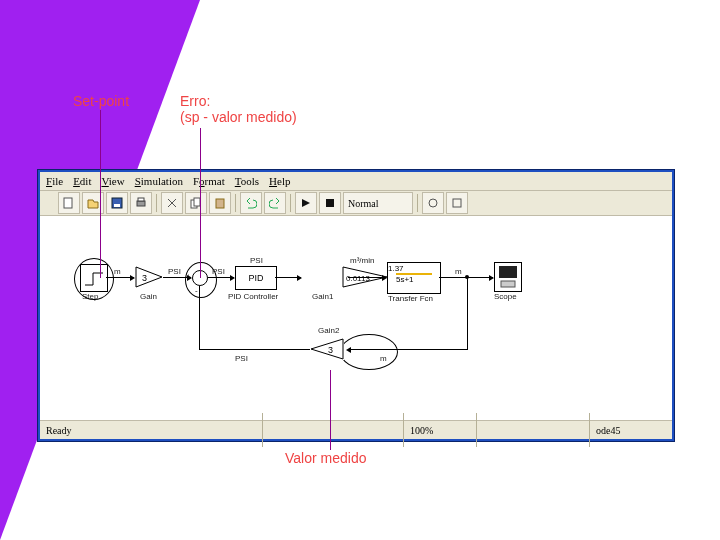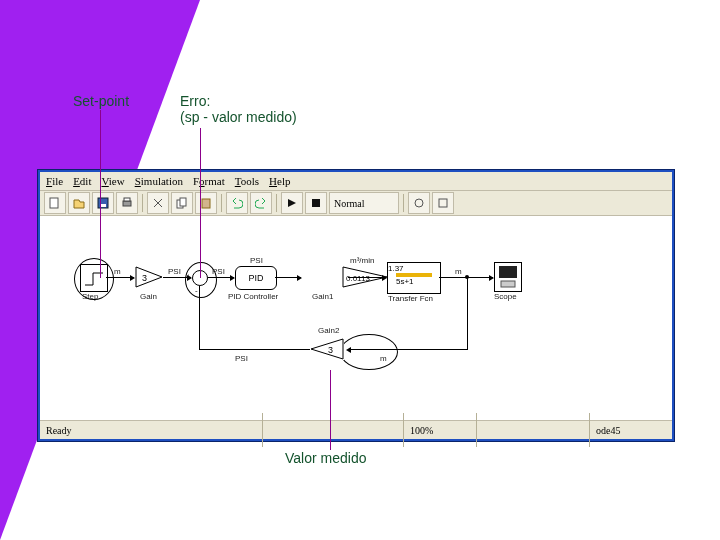--- a/index.html
+++ b/index.html
@@ -1,28 +1,28 @@
 <!DOCTYPE html>
 <html><head>
 <meta charset="utf-8">
 <style>
   html,body{margin:0;padding:0;width:720px;height:540px;background:#fff;font-family:"Segoe UI",Tahoma,Arial,sans-serif;overflow:hidden;}
   .purple-shape{position:absolute;left:0;top:0;width:0;height:0;border-top:540px solid #a020f0;border-right:200px solid transparent;z-index:0;}
-  .annot{position:absolute;font:14px Arial;color:#14532d;z-index:5;}
+  .annot{position:absolute;font:14px Arial;color:#ef4444;z-index:5;}
   .annot-line{position:absolute;width:1px;background:#8b008b;z-index:4;}
   .win{position:absolute;left:38px;top:170px;width:632px;height:267px;border:2px solid #1e4fc1;background:#fff;z-index:3;box-shadow:0 0 0 1px #0a246a;}
   .titlebar{height:20px;background:linear-gradient(#3a6ef0,#1b4fca 60%,#0a3fb0);display:flex;align-items:center;padding:0 4px;color:#fff;font:11px Tahoma;}
   .titlebar .appicon{width:12px;height:12px;background:#fff;margin-right:4px;border:1px solid #082a7a;}
   .titlebar .spacer{flex:1;}
   .winbtn{width:18px;height:14px;margin-left:2px;background:linear-gradient(#6fa3ff,#2a5ed0);border:1px solid #0a246a;border-radius:2px;display:flex;align-items:center;justify-content:center;color:#fff;font:bold 10px Tahoma;line-height:10px;}
   .winbtn.close{background:linear-gradient(#ff9a6f,#e0441a);}
   .menubar{height:18px;background:#ece9d8;display:flex;align-items:center;gap:10px;padding:0 6px;border-bottom:1px solid #c0bba8;}
   .menubar span{font:11px Tahoma;color:#000;}
   .menubar span u{text-decoration:underline;}
-  .toolbar{height:24px;background:#ece9d8;display:flex;align-items:center;gap:2px;padding:0 4px;border-bottom:1px solid #c0bba8;}
+  .toolbar{height:24px;background:#ece9d8;display:flex;align-items:center;gap:2px;padding:0 18px;border-bottom:1px solid #c0bba8;}
   .tbtn{width:20px;height:20px;border:1px solid #c0bba8;background:#f5f3ea;display:flex;align-items:center;justify-content:center;}
   .tbtn svg{display:block;}
   .tsep{width:1px;height:18px;background:#b5b096;margin:0 2px;}
   .toolbar .wide{width:60px;font:10px Tahoma;padding:0 4px;justify-content:flex-start;}
   .statusbar{position:absolute;left:0;right:0;bottom:0;height:18px;background:#ece9d8;border-top:1px solid #c0bba8;font:10px Tahoma;display:flex;align-items:center;}
   .statusbar .cell{border-right:1px solid #b5b096;height:100%;display:flex;align-items:center;padding:8px 6px;}
   .canvas{position:absolute;left:0;right:0;top:62px;bottom:18px;background:#fff;overflow:hidden;}
   .blk{position:absolute;border:1px solid #000;background:#fff;}
   .lbl{position:absolute;font:8px Arial;color:#222;white-space:nowrap;}
   .sig{position:absolute;font:8px Arial;color:#222;}
@@ -169,42 +169,42 @@
 
     <div class="sumcircle" style="left:152px;top:36px;"></div>
     <div class="plus" style="left:146px;top:38px;">+</div>
     <div class="plus" style="left:155px;top:52px;">-</div>
     <div class="ellipse" style="left:145px;top:28px;width:30px;height:34px;"></div>
 
     <div class="hwire" style="left:168px;top:43px;width:26px;"></div>
     <div class="arrow-r" style="left:190px;top:40.5px;"></div>
     <div class="sig" style="left:172px;top:33px;">PSI</div>
 
-    <div class="blk" style="left:195px;top:32px;width:40px;height:22px;font:9px Arial;text-align:center;line-height:22px;border-radius:6px;">PID</div>
+    <div class="blk" style="left:195px;top:32px;width:40px;height:22px;font:9px Arial;text-align:center;line-height:22px;">PID</div>
     <div class="lbl" style="left:188px;top:58px;">PID Controller</div>
     <div class="sig" style="left:210px;top:22px;">PSI</div>
 
     <div class="hwire" style="left:235px;top:43px;width:26px;"></div>
     <div class="arrow-r" style="left:257px;top:40.5px;"></div>
 
     <div class="blk" style="left:262px;top:32px;width:46px;height:22px;border:none;margin-left:40px;">
       <svg width="46" height="22">
           <path d="M1 1v20l44-10z" fill="#fff" stroke="#000"></path>
           <text x="4" y="15" font-size="8">0.0113</text>
         </svg>
     </div>
     <div class="lbl" style="left:272px;top:58px;text-align:center;">Gain1</div>
 
     <div class="hwire" style="left:308px;top:43px;width:38px;"></div>
     <div class="arrow-r" style="left:342px;top:40.5px;"></div>
     <div class="sig" style="left:310px;top:22px;">m³/min</div>
 
     <div class="blk" style="left:347px;top:28px;width:52px;height:30px;font:8px Arial;text-align:left;">
       <div style="padding-top:1px;">1.37</div>
-      <div style="border-top:4px solid #eab308;width:36px;margin:0 auto;">5s+1</div>
+      <div style="border-top:2px solid #eab308;width:36px;margin:0 auto;">5s+1</div>
     </div>
     <div class="lbl" style="left:348px;top:60px;">Transfer Fcn</div>
 
     <div class="hwire" style="left:399px;top:43px;width:54px;"></div>
     <div class="arrow-r" style="left:449px;top:40.5px;"></div>
     <div class="sig" style="left:415px;top:33px;">m</div>
 
     <div class="blk" style="left:454px;top:28px;width:26px;height:28px;">
       <svg width="26" height="28">
           <rect x="4" y="3" width="18" height="12" fill="#222"></rect>

